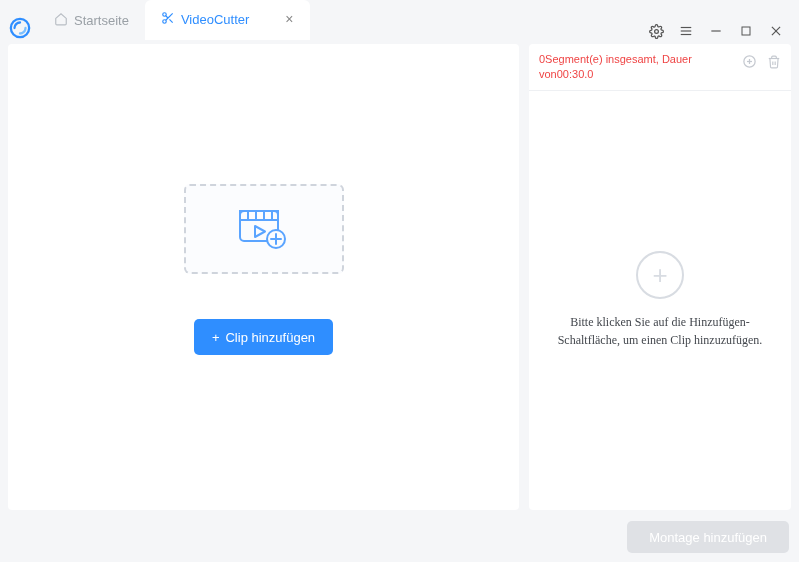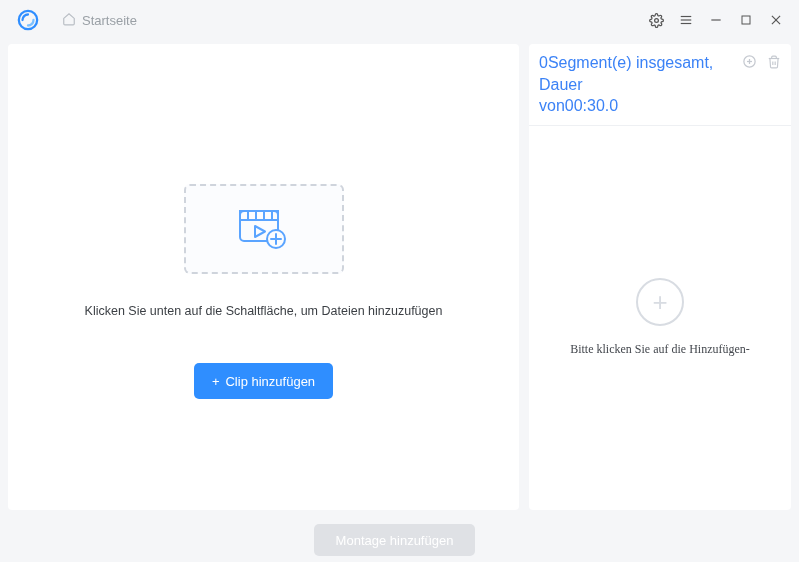--- a/index.html
+++ b/index.html
@@ -13,24 +13,23 @@
     color: #333;
   }
   .window {
     width: 100%; height: 100%;
     display: flex; flex-direction: column;
     background: #f5f6f8;
   }
   .titlebar {
     height: 40px;
     display: flex;
-    align-items: center;
+    align-items: flex-end;
     background: #f5f6f8;
     padding: 0 8px;
-    margin-left: 8px;
   }
   .logo {
     width: 24px; height: 24px; margin-right: 6px;
     display:flex;align-items:center;justify-content:center;
   }
   .tab {
     height: 40px;
     display: flex; align-items: center;
     padding: 0 16px;
     color: #9aa0a6; font-size: 13px;
@@ -94,21 +93,21 @@
     border-radius:4px;
     display:flex; flex-direction:column;
   }
   .side-header {
     padding: 8px 10px;
     border-bottom:1px solid #eef0f3;
     display:flex; align-items:flex-start;
     gap:8px;
   }
   .side-header-text {
-    flex:1; color:#3b82f6; font-size:16px; line-height:1.35;
+    flex:1; color:#ef4444; font-size:11px; line-height:1.35;
   }
   .side-header-icons { display:flex; gap:10px; color:#c5c9d0; align-items:center; margin-top:2px;}
   .side-body {
     flex:1; display:flex; flex-direction:column; align-items:center; justify-content:center;
     gap:18px; padding: 0 16px;
   }
   .plus-circle {
     width:48px; height:48px;
     border:2px solid #d8dce2;
     border-radius:50%;
@@ -118,21 +117,21 @@
   .plus-circle span { color:#d8dce2; font-size:26px; font-weight:300; line-height:1; }
   .side-hint {
     text-align:center;
     color:#43474d; font-size:12px; line-height:1.5;
     margin-top: -4px;
     font-family: Liberation Serif, serif;
   }
   .footer {
     height: 44px;
     display:flex; justify-content:flex-end; align-items:center;
-    gap:10px; padding: 0 10px 6px 0; flex-direction: column;
+    gap:10px; padding: 0 10px 6px 0;
   }
   .footer-btn {
     height:32px;
     padding:0 22px;
     background:#dfe1e5;
     color:#fff;
     border:none; border-radius:5px;
     font-size:13px;
     cursor:pointer;
   }
@@ -150,20 +149,33 @@
           <path d="M18 12a6 6 0 0 1-6 6" stroke="#7cc0ff" stroke-width="2.5" fill="none" stroke-linecap="round"></path>
         </svg>
     </div>
     <div class="tab">
       <span>
         <svg width="14" height="14" viewBox="0 0 24 24" fill="none" stroke="#b8bdc4" stroke-width="2">
             <path d="M3 11l9-8 9 8v9a2 2 0 0 1-2 2H5a2 2 0 0 1-2-2z"></path>
           </svg>
       </span>
       <span>Startseite</span>
+    </div>
+    <div class="tab active">
+      <span>
+        <svg width="14" height="14" viewBox="0 0 24 24" fill="none" stroke="#2f8eff" stroke-width="2">
+            <circle cx="6" cy="6" r="3"></circle>
+            <circle cx="6" cy="18" r="3"></circle>
+            <line x1="20" y1="4" x2="8.12" y2="15.88"></line>
+            <line x1="14.47" y1="14.48" x2="20" y2="20"></line>
+            <line x1="8.12" y1="8.12" x2="12" y2="12"></line>
+          </svg>
+      </span>
+      <span>VideoCutter</span>
+      <span class="close-x">×</span>
     </div>
     <div class="titlebar-spacer"></div>
     <div class="win-ctrls">
       <div class="icon">
         <svg width="15" height="15" viewBox="0 0 24 24" fill="none" stroke="#555" stroke-width="2">
             <circle cx="12" cy="12" r="3"></circle>
             <path d="M19.4 15a1.65 1.65 0 0 0 .33 1.82l.06.06a2 2 0 1 1-2.83 2.83l-.06-.06a1.65 1.65 0 0 0-1.82-.33 1.65 1.65 0 0 0-1 1.51V21a2 2 0 1 1-4 0v-.09a1.65 1.65 0 0 0-1-1.51 1.65 1.65 0 0 0-1.82.33l-.06.06a2 2 0 1 1-2.83-2.83l.06-.06a1.65 1.65 0 0 0 .33-1.82 1.65 1.65 0 0 0-1.51-1H3a2 2 0 1 1 0-4h.09a1.65 1.65 0 0 0 1.51-1 1.65 1.65 0 0 0-.33-1.82l-.06-.06a2 2 0 1 1 2.83-2.83l.06.06a1.65 1.65 0 0 0 1.82.33h0a1.65 1.65 0 0 0 1-1.51V3a2 2 0 1 1 4 0v.09a1.65 1.65 0 0 0 1 1.51h0a1.65 1.65 0 0 0 1.82-.33l.06-.06a2 2 0 1 1 2.83 2.83l-.06.06a1.65 1.65 0 0 0-.33 1.82v0a1.65 1.65 0 0 0 1.51 1H21a2 2 0 1 1 0 4h-.09a1.65 1.65 0 0 0-1.51 1z"></path>
           </svg>
       </div>
       <div class="icon">
@@ -203,21 +215,20 @@
             <line x1="20" y1="6" x2="20" y2="15" stroke="#5aa4ff" stroke-width="2"></line>
             <line x1="28" y1="6" x2="28" y2="15" stroke="#5aa4ff" stroke-width="2"></line>
             <line x1="36" y1="6" x2="36" y2="15" stroke="#5aa4ff" stroke-width="2"></line>
             <polygon points="19,21 19,32 29,26.5" fill="none" stroke="#5aa4ff" stroke-width="2" stroke-linejoin="round"></polygon>
             <circle cx="40" cy="34" r="9" fill="#fbfcfe" stroke="#5aa4ff" stroke-width="2"></circle>
             <line x1="40" y1="29" x2="40" y2="39" stroke="#5aa4ff" stroke-width="2" stroke-linecap="round"></line>
             <line x1="35" y1="34" x2="45" y2="34" stroke="#5aa4ff" stroke-width="2" stroke-linecap="round"></line>
           </svg>
         </span>
       </div>
-      <div class="main-hint">Klicken Sie unten auf die Schaltfläche, um Dateien hinzuzufügen</div>
       <button class="add-btn">
         <span>+</span>
         <span>Clip hinzufügen</span>
       </button>
     </div>
 
     <div class="side-panel">
       <div class="side-header">
         <div class="side-header-text">
           <div>0Segment(e) insgesamt, Dauer</div>
@@ -240,20 +251,21 @@
               </svg>
           </span>
         </div>
       </div>
       <div class="side-body">
         <div class="plus-circle">
           <span>+</span>
         </div>
         <div class="side-hint">
           <div>Bitte klicken Sie auf die Hinzufügen-</div>
+          <div>Schaltfläche, um einen Clip hinzuzufügen.</div>
         </div>
       </div>
     </div>
   </div>
 
   <div class="footer">
     <button class="footer-btn">Montage hinzufügen</button>
   </div>
 
 </div>

